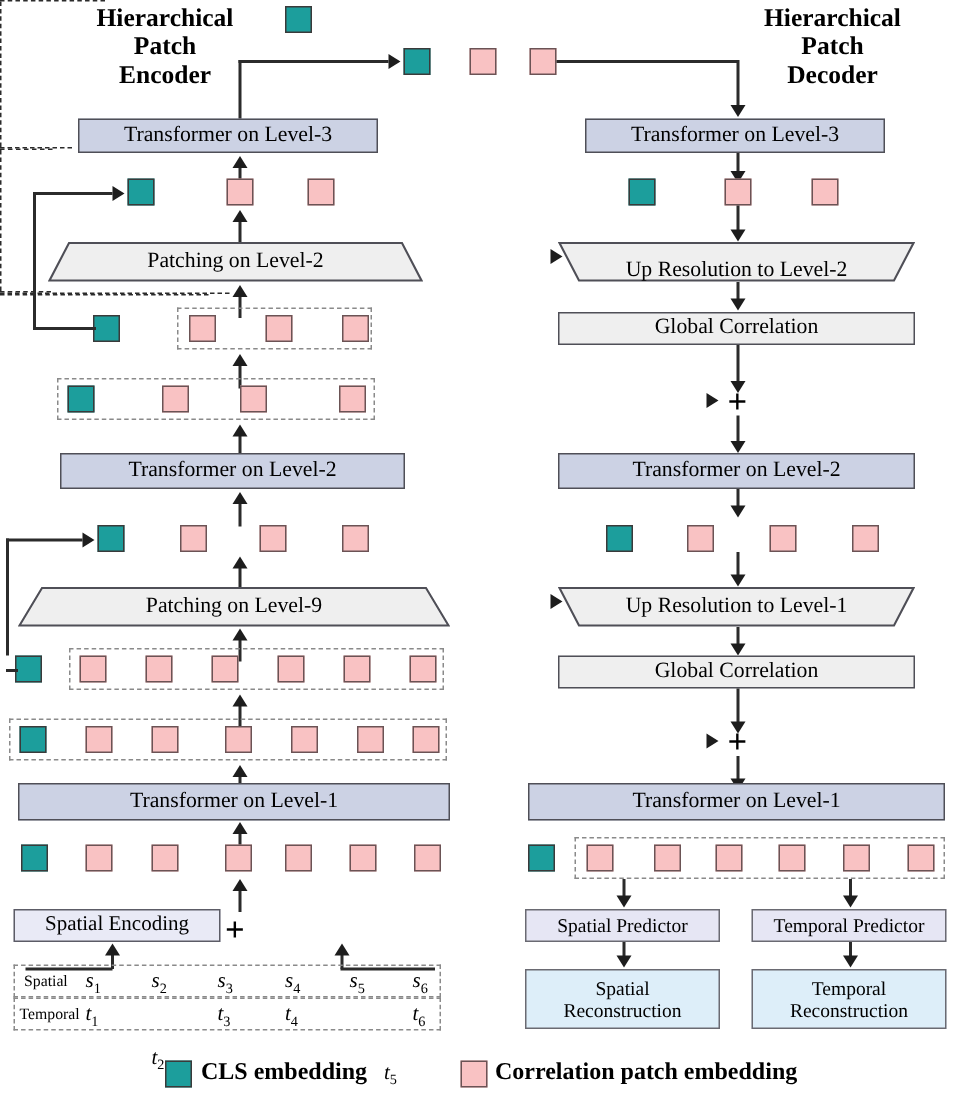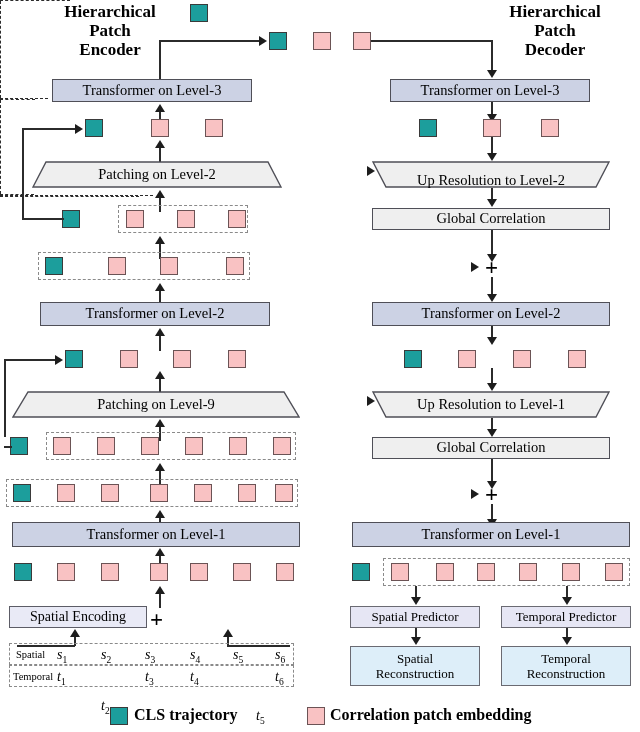--- a/index.html
+++ b/index.html
@@ -361,17 +361,17 @@
   <div class="box recon" style="left:350px;top:646px;width:130px;height:40px;">
     <span>Spatial</span>
     <span>Reconstruction</span>
   </div>
   <div class="box recon" style="left:501px;top:646px;width:130px;height:40px;">
     <span>Temporal</span>
     <span>Reconstruction</span>
   </div>
 
   <div class="sq cls" style="left:110px;top:707px;"></div>
-  <div class="legend-label" style="left:134px;top:706px;">CLS trajectory</div>
+  <div class="legend-label" style="left:134px;top:706px;">CLS embedding</div>
   <div class="sq patch" style="left:307px;top:707px;"></div>
   <div class="legend-label" style="left:330px;top:706px;">Correlation patch embedding</div>
 
 </div>
 
 </body></html>

